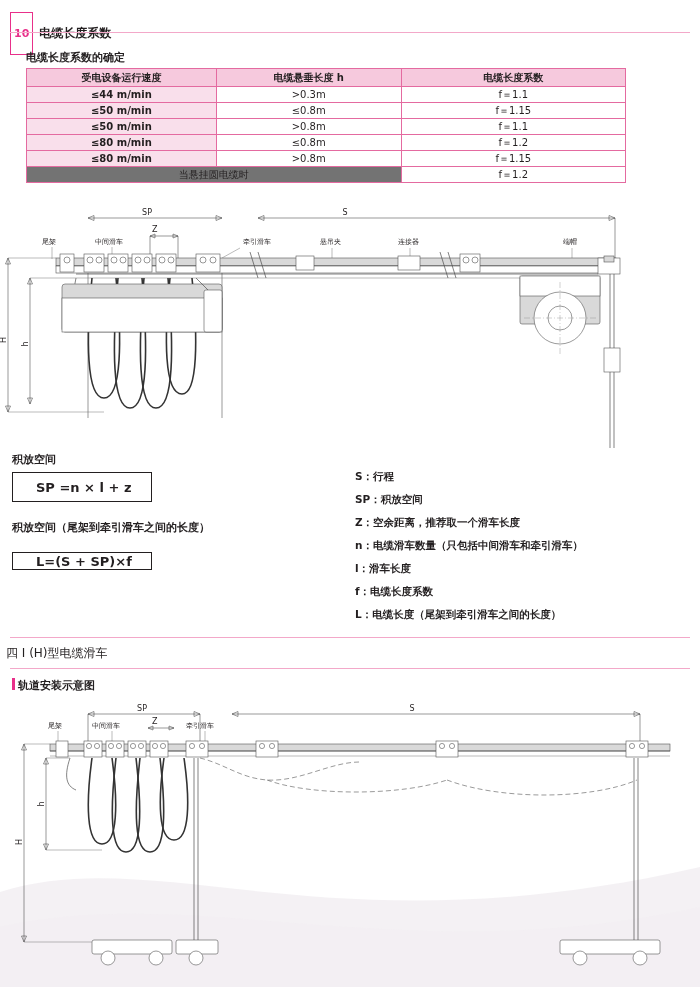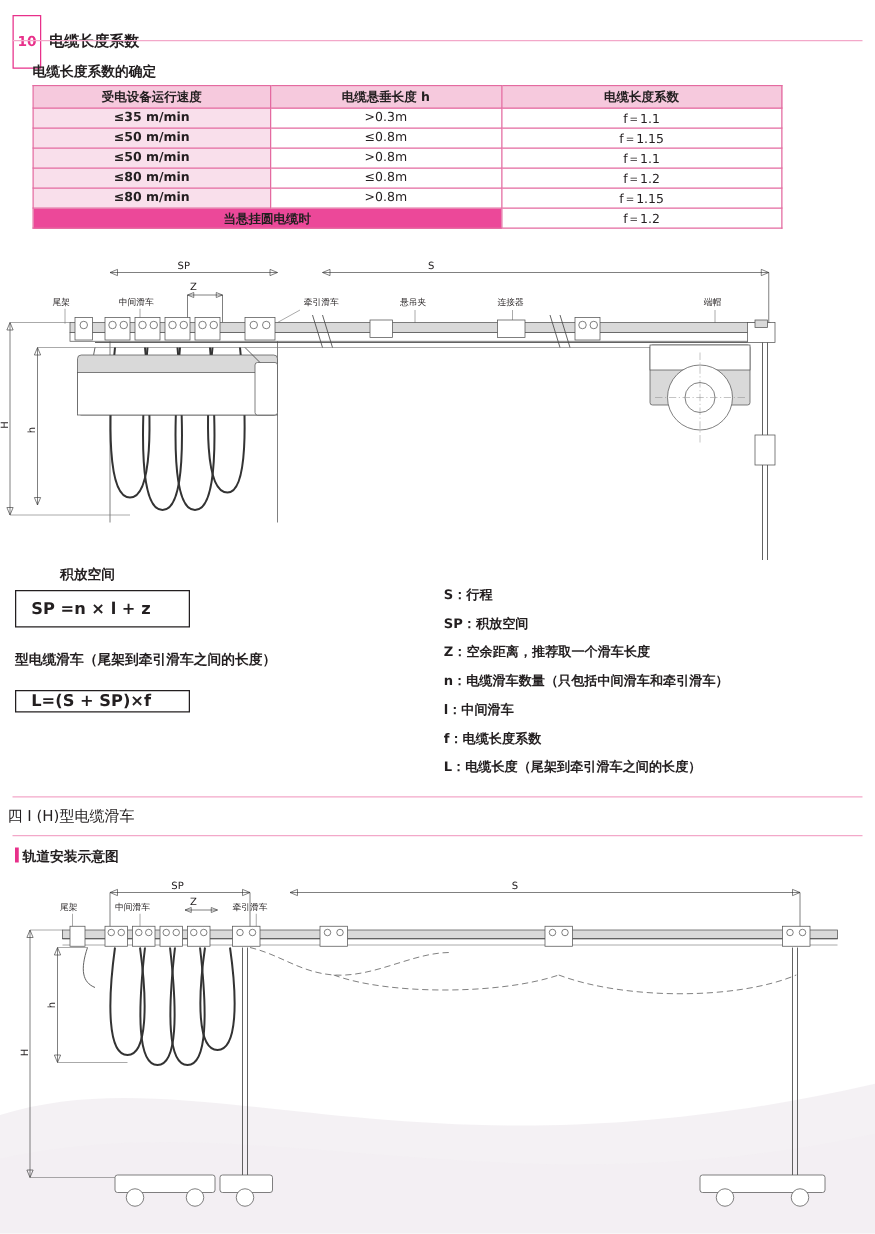--- a/index.html
+++ b/index.html
@@ -78,36 +78,36 @@
     font-size: 10px;
     height: 17px;
   }
   table.coef td.c1 {
     background: #f9dfeb;
     width: 190px;
     font-weight: bold;
   }
   table.coef td.c2 { width: 185px; margin-top: 28px; }
   table.coef td.c3 { width: 225px; }
-  table.coef td.wide { background: #ec4899; font-weight: bold; }
+  table.coef td.wide { background: #737373; font-weight: normal; }
 
   
   .label-line {
     position: absolute;
     font-size: 11px;
     font-weight: bold;
   }
   .formula {
     position: absolute;
     border: 1px solid #231f20;
     font-size: 13px;
     font-weight: bold;
     display: flex;
     align-items: center;
-    padding-left: 12px;
+    padding-left: 23px;
     box-sizing: border-box;
     background: #fff;
   }
 
   
   .legend {
     position: absolute;
     left: 355px;
     top: 465px;
     width: 330px;
@@ -191,21 +191,21 @@
 <table class="coef">
   <thead>
     <tr>
       <th>受电设备运行速度</th>
       <th>电缆悬垂长度 h</th>
       <th>电缆长度系数</th>
     </tr>
   </thead>
   <tbody>
     <tr>
-      <td class="c1">≤35 m/min</td>
+      <td class="c1">≤44 m/min</td>
       <td class="c2">&gt;0.3m</td>
       <td class="c3">f＝1.1</td>
     </tr>
     <tr>
       <td class="c1">≤50 m/min</td>
       <td class="c2">≤0.8m</td>
       <td class="c3">f＝1.15</td>
     </tr>
     <tr>
       <td class="c1">≤50 m/min</td>
@@ -333,32 +333,32 @@
     <line class="ln-cl" x1="524" y1="120" x2="596" y2="120"></line>
     <line class="ln-cl" x1="560" y1="84" x2="560" y2="156"></line>
     <rect class="fillwhite" x="598" y="60" width="22" height="16"></rect>
     <rect class="fillgray" x="604" y="58" width="10" height="6"></rect>
     <line class="ln" x1="610" y1="76" x2="610" y2="250"></line>
     <line class="ln" x1="614" y1="76" x2="614" y2="250"></line>
     <rect class="fillwhite" x="604" y="150" width="16" height="24"></rect>
   </g>
 </svg>
 
-<div class="label-line" style="left:12px; top:452px;margin-left:36px;">积放空间</div>
+<div class="label-line" style="left:12px; top:452px;">积放空间</div>
 <div class="formula" style="left:12px; top:472px; width:140px; height:30px;">SP =n × l + z</div>
 
-<div class="label-line" style="left:12px; top:520px;">型电缆滑车（尾架到牵引滑车之间的长度）</div>
+<div class="label-line" style="left:12px; top:520px;">积放空间（尾架到牵引滑车之间的长度）</div>
 <div class="formula" style="left:12px; top:552px; width:140px; height:18px;">L=(S + SP)×f</div>
 
 <div class="legend">
   <div>S：行程</div>
   <div>SP：积放空间</div>
   <div>Z：空余距离，推荐取一个滑车长度</div>
   <div>n：电缆滑车数量（只包括中间滑车和牵引滑车）</div>
-  <div>l：中间滑车</div>
+  <div>l：滑车长度</div>
   <div>f：电缆长度系数</div>
   <div>L：电缆长度（尾架到牵引滑车之间的长度）</div>
 </div>
 
 <div class="sec2-rule-top"></div>
 <div class="sec2-title">四 I (H)型电缆滑车</div>
 <div class="sec2-rule-bot"></div>
 <div class="sec2-sub-bar"></div>
 <div class="sec2-sub">轨道安装示意图</div>
 

